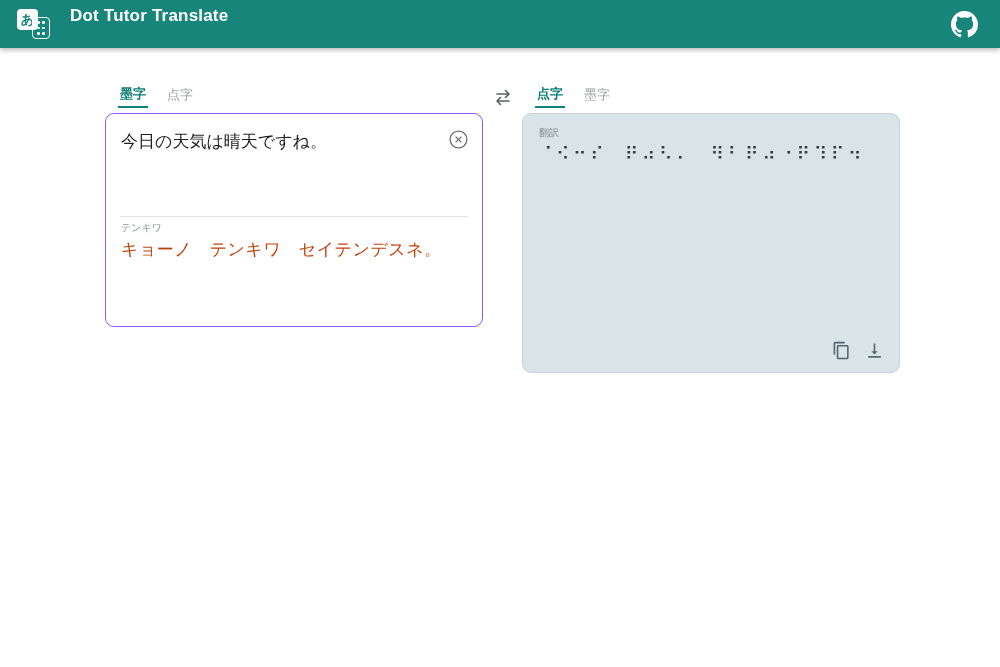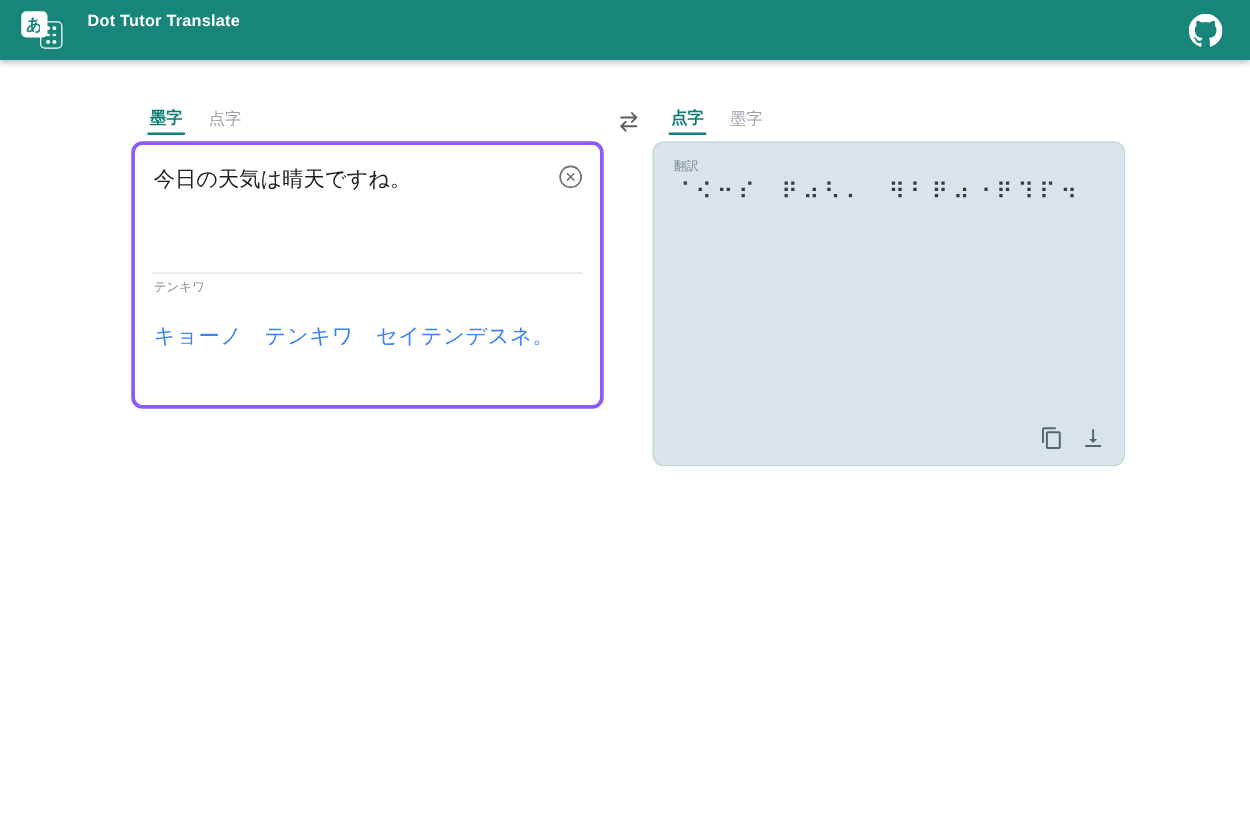--- a/index.html
+++ b/index.html
@@ -25,21 +25,21 @@
     color:#18857B; font-weight:bold; font-size:13px; line-height:1;
     display:flex; align-items:center; justify-content:center;
   }
   .logo-front {
     position:absolute; left:16px; top:12px; width:18px; height:22px;
     border:1.8px solid #fff; border-radius:4px;
     display:grid; grid-template-columns:1fr 1fr; padding:2px 3px;
   }
   .logo-dot { width:2.6px; height:2.6px; background:#fff; border-radius:50%; margin:auto; }
   .app-title {
-    margin:0 0 16px 14px; color:#fff; font-size:13px; font-weight:bold; letter-spacing:.2px;
+    margin:0 0 16px 14px; color:#fff; font-size:17px; font-weight:bold; letter-spacing:.2px;
   }
   .gh-link {
     margin-left:auto; margin-right:6px; width:28px; height:28px;
     color:#fff; display:flex; align-items:center; justify-content:center;
     background:none; border:none; padding:0; cursor:pointer;
   }
   .gh-link svg { width:27px; height:27px; fill:currentColor; }
 
   
   .panel { position:absolute; top:86px; width:378px; }
@@ -56,37 +56,37 @@
 
   .swap-btn {
     position:absolute; left:492px; top:87px; width:24px; height:20px;
     color:#5b6064; background:none; border:none; padding:0; cursor:pointer;
   }
   .swap-btn svg { width:22px; height:17px; stroke:currentColor; fill:none; stroke-width:1.6; stroke-linecap:round; stroke-linejoin:round; }
 
   
   .card-input {
     margin-top:5px; height:214px;
-    background:#fff; border:3px solid #8b5cf6; border-radius:9px;
+    background:#fff; border:1px solid #8b5cf6; border-radius:9px;
     position:relative;
   }
   .input-area {
     height:102px; padding:17px 48px 0 15px;
     font-size:17px; color:#1f1f1f; line-height:1.35;
     outline:none; cursor:text;
   }
   .clear-btn {
     position:absolute; top:15px; right:13px; width:21px; height:21px;
     color:#6f6f6f; background:none; border:none; padding:0; cursor:pointer;
   }
   .clear-btn svg { width:21px; height:21px; stroke:currentColor; fill:none; stroke-width:1.3; }
 
   .wakachi { border-top:1px solid #e3e3e3; margin:0 14px; padding:4px 1px 0; }
   .wakachi-label { font-size:10px; color:#8a9297; }
-  .wakachi-text { font-size:17px; color:#3b82f6; margin-top:20px; letter-spacing:.5px; }
+  .wakachi-text { font-size:17px; color:#c2410c; margin-top:3px; letter-spacing:.5px; }
 
   
   .card-output {
     margin-top:5px; height:260px;
     background:#D9E4E8; border:1px solid #C7D5DA; border-radius:9px;
     position:relative; padding:12px 16px;
   }
   .output-label { font-size:10px; color:#7E8C92; }
   .braille-text {
     font-family:"DejaVu Sans", sans-serif;

